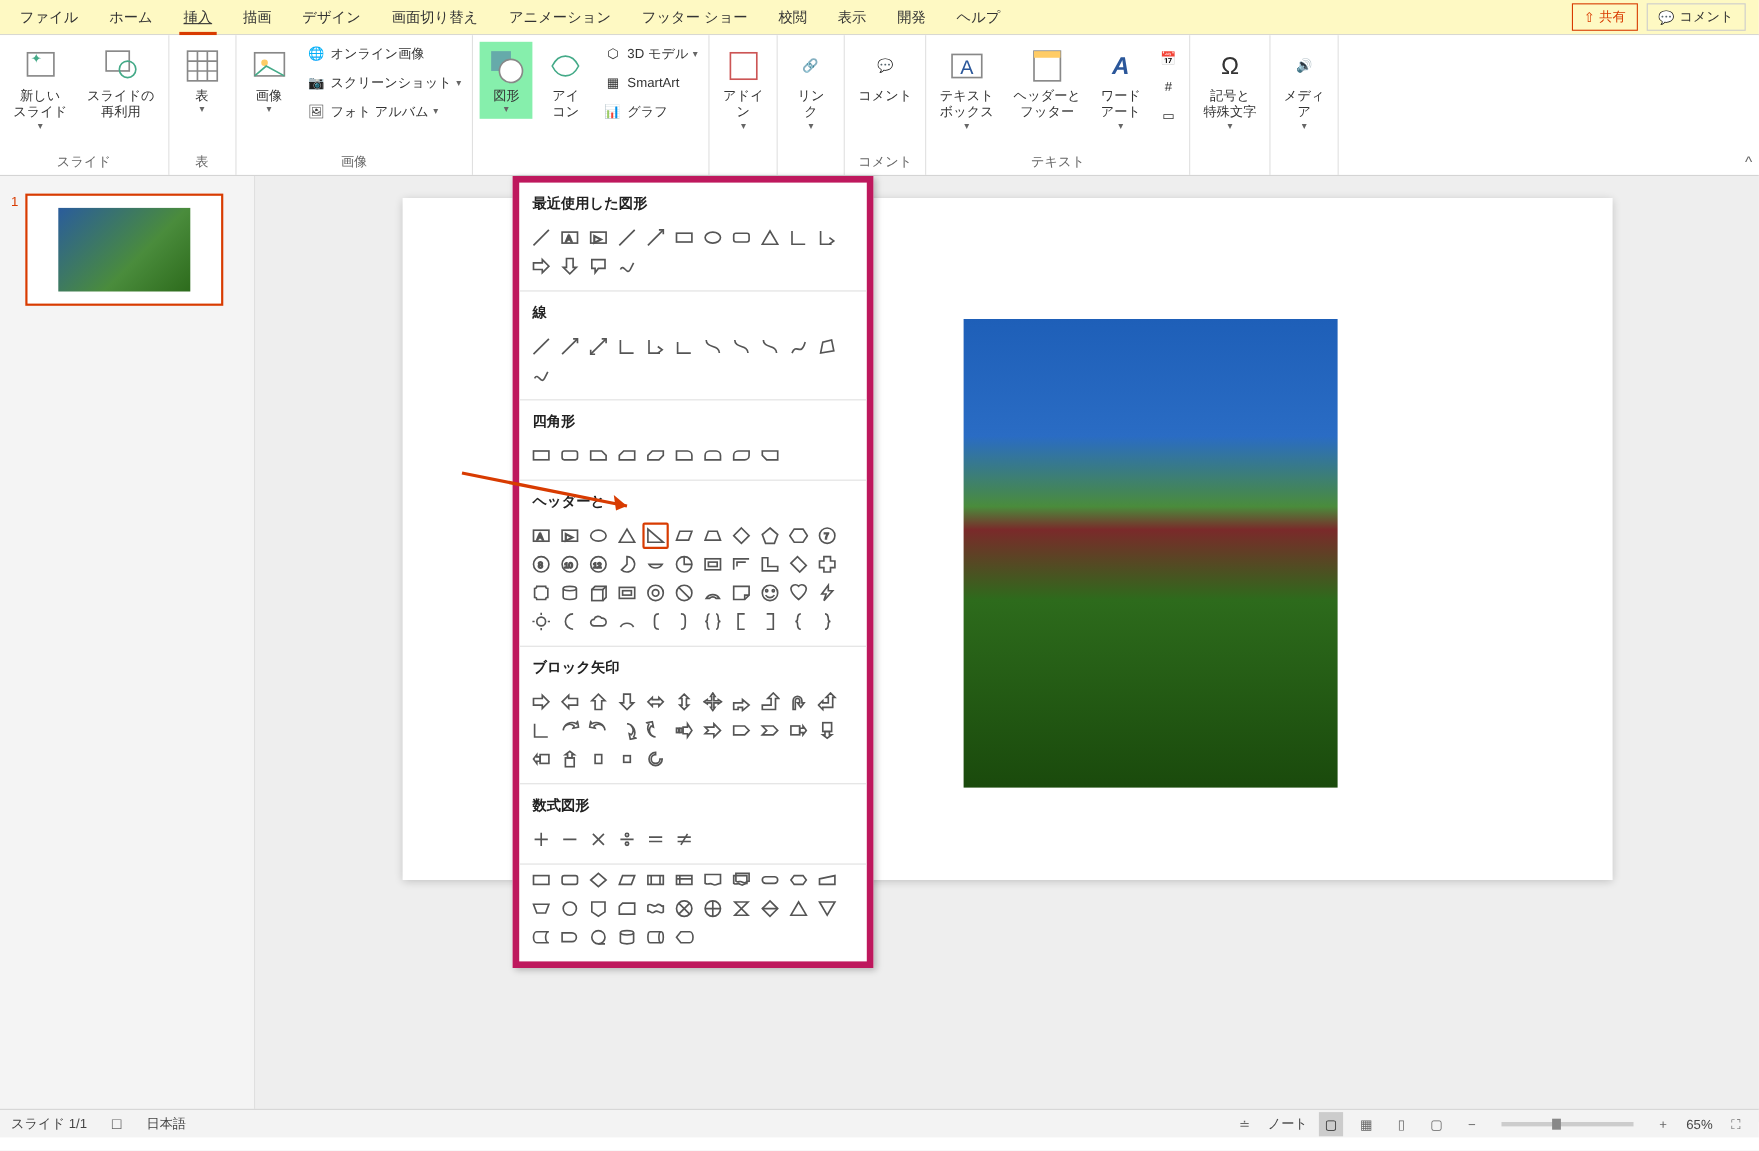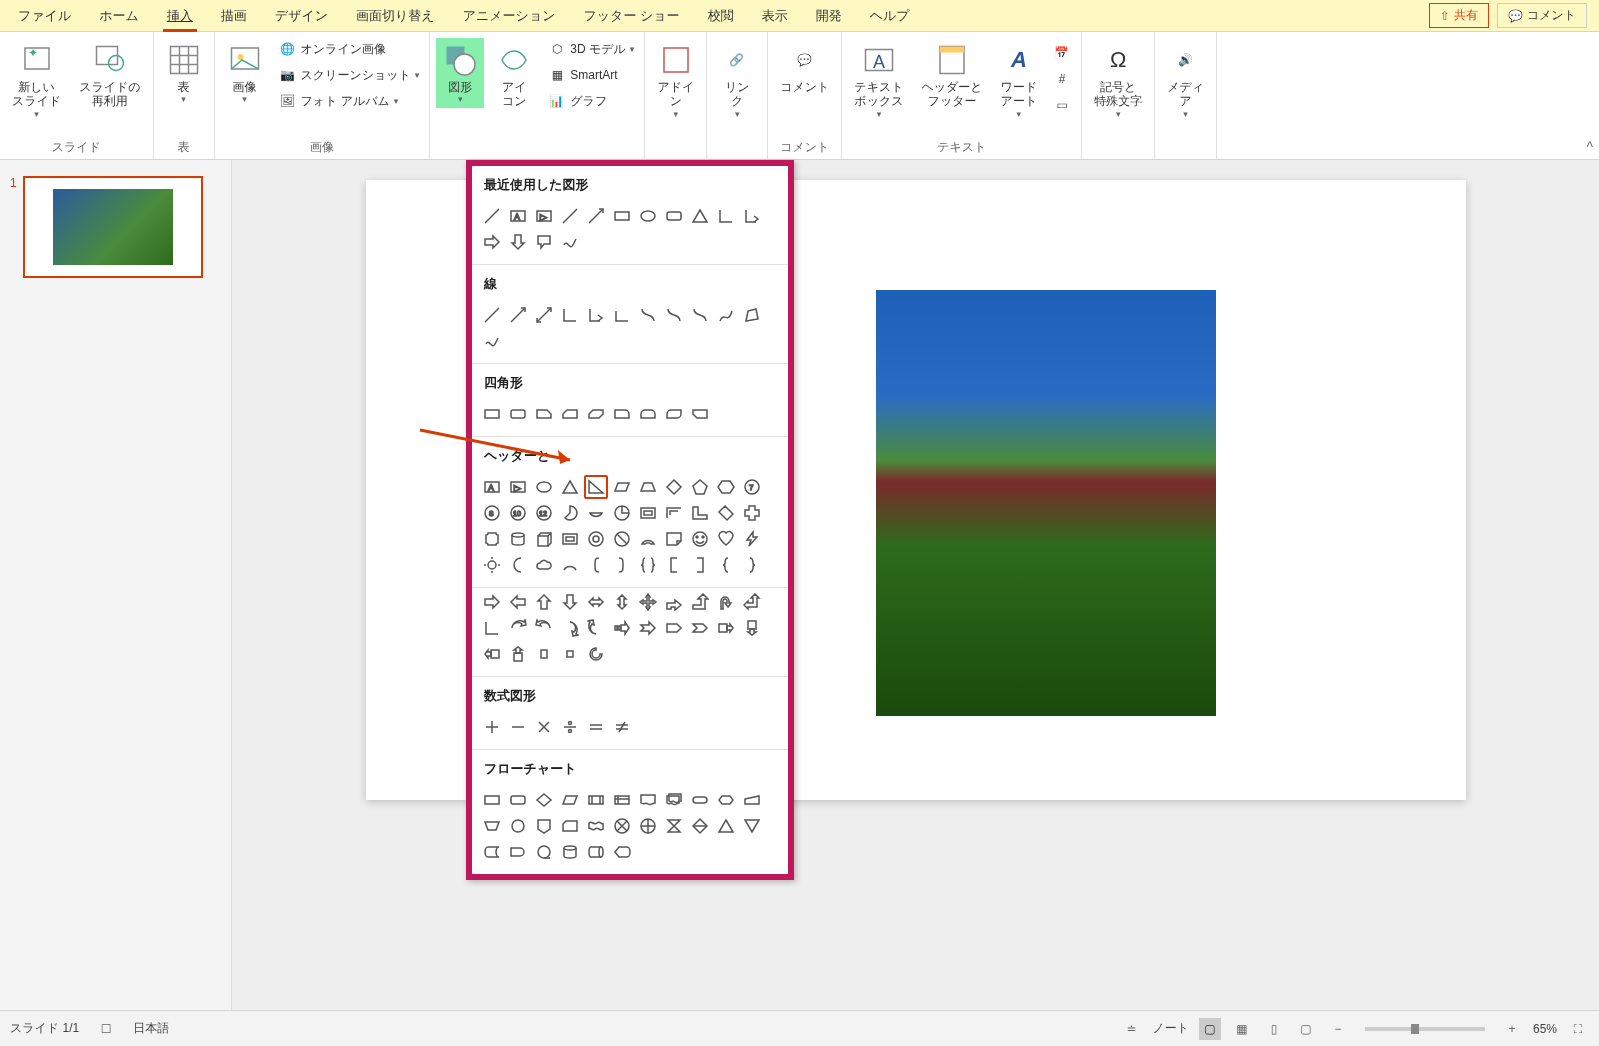--- a/index.html
+++ b/index.html
@@ -51,21 +51,21 @@
 .shape { width:24px; height:24px; display:flex; align-items:center; justify-content:center; cursor:pointer; }
 .shape svg { width:18px; height:18px; }
 .shape.blue svg { stroke:#2b579a; }
 .shape svg * { fill:none; stroke:#555; stroke-width:1.5; }
 .shape.hl { border:2px solid #d83b01; border-radius:2px; }
 .arrow-ann { position:absolute; left:410px; top:420px; z-index:101; pointer-events:none; }
 .arrow-ann svg line { stroke:#d83b01; stroke-width:3; }
 .arrow-ann svg polygon { fill:#d83b01; }
 
 
-.status { position:absolute; bottom:0; left:0; right:0; height:36px; background:#f3f3f3; border-top:1px solid #d4d4d4; display:flex; align-items:center; font-size:12px; color:#444; }
+.status { position:absolute; bottom:12px; left:0; right:0; height:26px; background:#f3f3f3; border-top:1px solid #d4d4d4; display:flex; align-items:center; font-size:12px; color:#444; }
 .status-left { display:flex; gap:16px; padding-left:10px; align-items:center; }
 .status-right { margin-left:auto; display:flex; align-items:center; gap:10px; padding-right:10px; }
 .stat-ico { width:22px; height:22px; display:flex; align-items:center; justify-content:center; cursor:pointer; color:#666; }
 .stat-ico.active { background:#ccc; color:#222; }
 .zoom-slider { width:120px; height:4px; background:#ccc; position:relative; margin:0 6px; }
 .zoom-slider::after { content:""; position:absolute; left:38%; top:-3px; width:8px; height:10px; background:#888; }
 
 .chev { font-size:9px; color:#666; }
 </style>
 </head>
@@ -787,20 +787,21 @@
           <path d="M11 2c-3 0-3 3-3 5s-2 2-2 2 2 0 2 2 0 5 3 5"></path>
         </svg>
       </div>
     <div class="shape">
         <svg viewBox="0 0 18 18">
           <path d="M7 2c3 0 3 3 3 5s2 2 2 2-2 0-2 2 0 5-3 5"></path>
         </svg>
       </div>
   </div>
   <div class="dd-sep"></div>
+  <div class="dd-sec-title">ブロック矢印</div>
   <div class="shape-grid">
     <div class="shape">
         <svg viewBox="0 0 18 18">
           <polygon points="2,6 10,6 10,3 16,9 10,15 10,12 2,12"></polygon>
         </svg>
       </div>
     <div class="shape">
         <svg viewBox="0 0 18 18">
           <polygon points="16,6 8,6 8,3 2,9 8,15 8,12 16,12"></polygon>
         </svg>
@@ -972,21 +973,20 @@
       </div>
     <div class="shape">
         <svg viewBox="0 0 18 18">
           <line x1="3" y1="7" x2="15" y2="7"></line>
           <line x1="3" y1="11" x2="15" y2="11"></line>
           <line x1="6" y1="14" x2="12" y2="4"></line>
         </svg>
       </div>
   </div>
   <div class="dd-sep"></div>
-  <div class="dd-sec-title">フローチャート</div>
   <div class="shape-grid">
     <div class="shape">
         <svg viewBox="0 0 18 18">
           <rect x="2" y="5" width="14" height="8"></rect>
         </svg>
       </div>
     <div class="shape">
         <svg viewBox="0 0 18 18">
           <rect x="2" y="5" width="14" height="8" rx="2"></rect>
         </svg>

